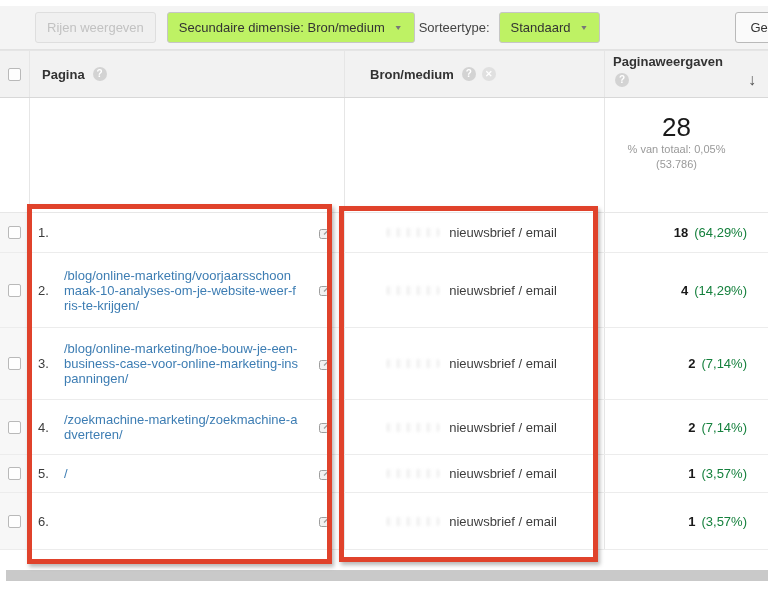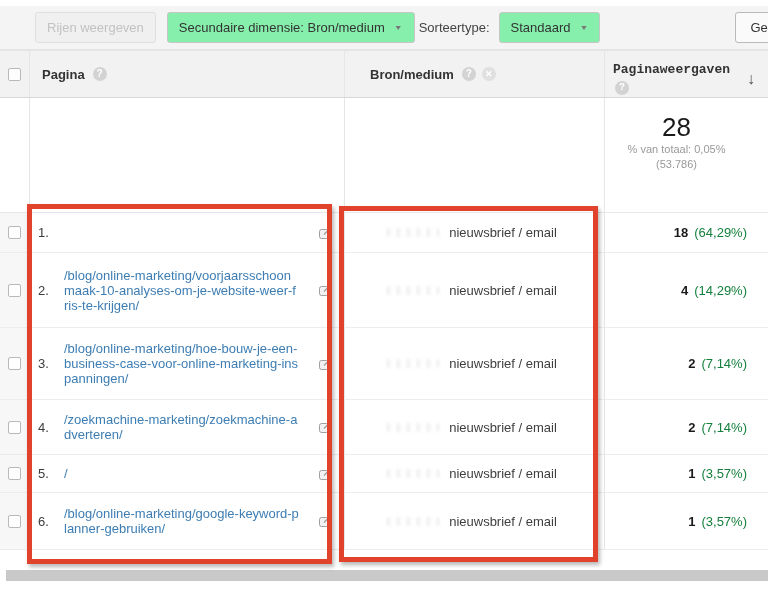--- a/index.html
+++ b/index.html
@@ -5,21 +5,21 @@
   * { margin:0; padding:0; box-sizing:border-box; }
   html,body { width:768px; height:589px; background:#fff; overflow:hidden;
               font-family:"Liberation Sans", sans-serif; }
   .screen { position:relative; width:768px; height:589px; background:#fff; overflow:hidden; }
 
   
   .toolbar { position:absolute; top:6px; left:0; width:768px; height:44px;
              background:#f4f4f4; border-bottom:1px solid #e2e2e2;
              display:flex; align-items:center; }
   .btn { font-family:"Liberation Sans", sans-serif; font-size:13px; color:#333;
-         background:#86efac; border:1px solid #c6c6c6; border-radius:3px;
+         background:#bef264; border:1px solid #c6c6c6; border-radius:3px;
          padding:7px 11px; cursor:pointer; display:inline-flex; align-items:center; gap:9px;
          white-space:nowrap; }
   .btn.disabled { color:#c2c2c2; background:#f0f0f0; border-color:#dedede; margin-left:35px; }
   .btn.drop1 { margin-left:11px; }
   .sortlabel { font-size:13px; color:#444; margin-left:4px; }
   .btn.drop2 { margin-left:9px; }
   .caret { font-size:9px; color:#777; transform:scaleY(.8); }
   .btn.adv { margin-left:auto; margin-right:-22px; background:#fafafa; border-color:#b9b9b9;
              padding:7px 14px; }
 
@@ -40,21 +40,21 @@
   .thead .c2, .thead .c3 { display:flex; align-items:center; }
   .thead .c2 { padding-left:12px; }
   .thead .c3 { padding-left:25px; }
   .hlabel { font-size:13px; font-weight:bold; color:#333; }
   .qicon { display:inline-block; width:14px; height:14px; border-radius:50%;
            background:#d3d3d3; color:#fff; font-size:10px; font-weight:bold;
            text-align:center; line-height:14px; margin-left:8px; }
   .xicon { display:inline-block; width:14px; height:14px; border-radius:50%;
            background:#e0e0e0; color:#fff; font-size:9px; font-weight:bold;
            text-align:center; line-height:14px; margin-left:6px; }
-  .thead .c4 { position:relative; padding:11px 0 0 8px;font-family:Liberation Mono, monospace; }
+  .thead .c4 { position:relative; padding:3px 0 0 8px; }
   .c4 .qicon { margin-left:2px; margin-top:3px; }
   .sortarrow { position:absolute; right:12px; top:20px; font-size:16px; color:#555; }
 
   
   .cb { width:13px; height:13px; border:1px solid #b9b9b9; border-radius:2px;
         background:#fefefe; display:inline-block; }
   .brow .c1 { background:#f7f7f7; align-items:center; }
   .thead .c1 .cb { margin-top:0; }
 
   
@@ -265,21 +265,20 @@
         <span class="pct">(3,57%)</span>
       </div>
     </div>
 
     <div class="trow brow r6">
       <div class="cell c1">
           <span class="cb"></span>
         </div>
       <div class="cell c2">
         <span class="rownum">6.</span>
-        <a class="plink">/blog/online-marketing/google-keyword-planner-gebruiken/</a>
         <span class="ext">
           <svg width="16" height="15" viewBox="0 0 16 15">
               <rect x="1.5" y="4" width="9" height="9" rx="2" fill="#f2f2f2" stroke="#9e9e9e"></rect>
               <path d="M6 9 L12 3 M9 2.5 h3.5 v3.5" stroke="#9e9e9e" stroke-width="1.3" fill="none"></path>
             </svg>
         </span>
       </div>
       <div class="cell c3">
         <span class="redacted"></span>
         <span class="srctext">nieuwsbrief / email</span>

